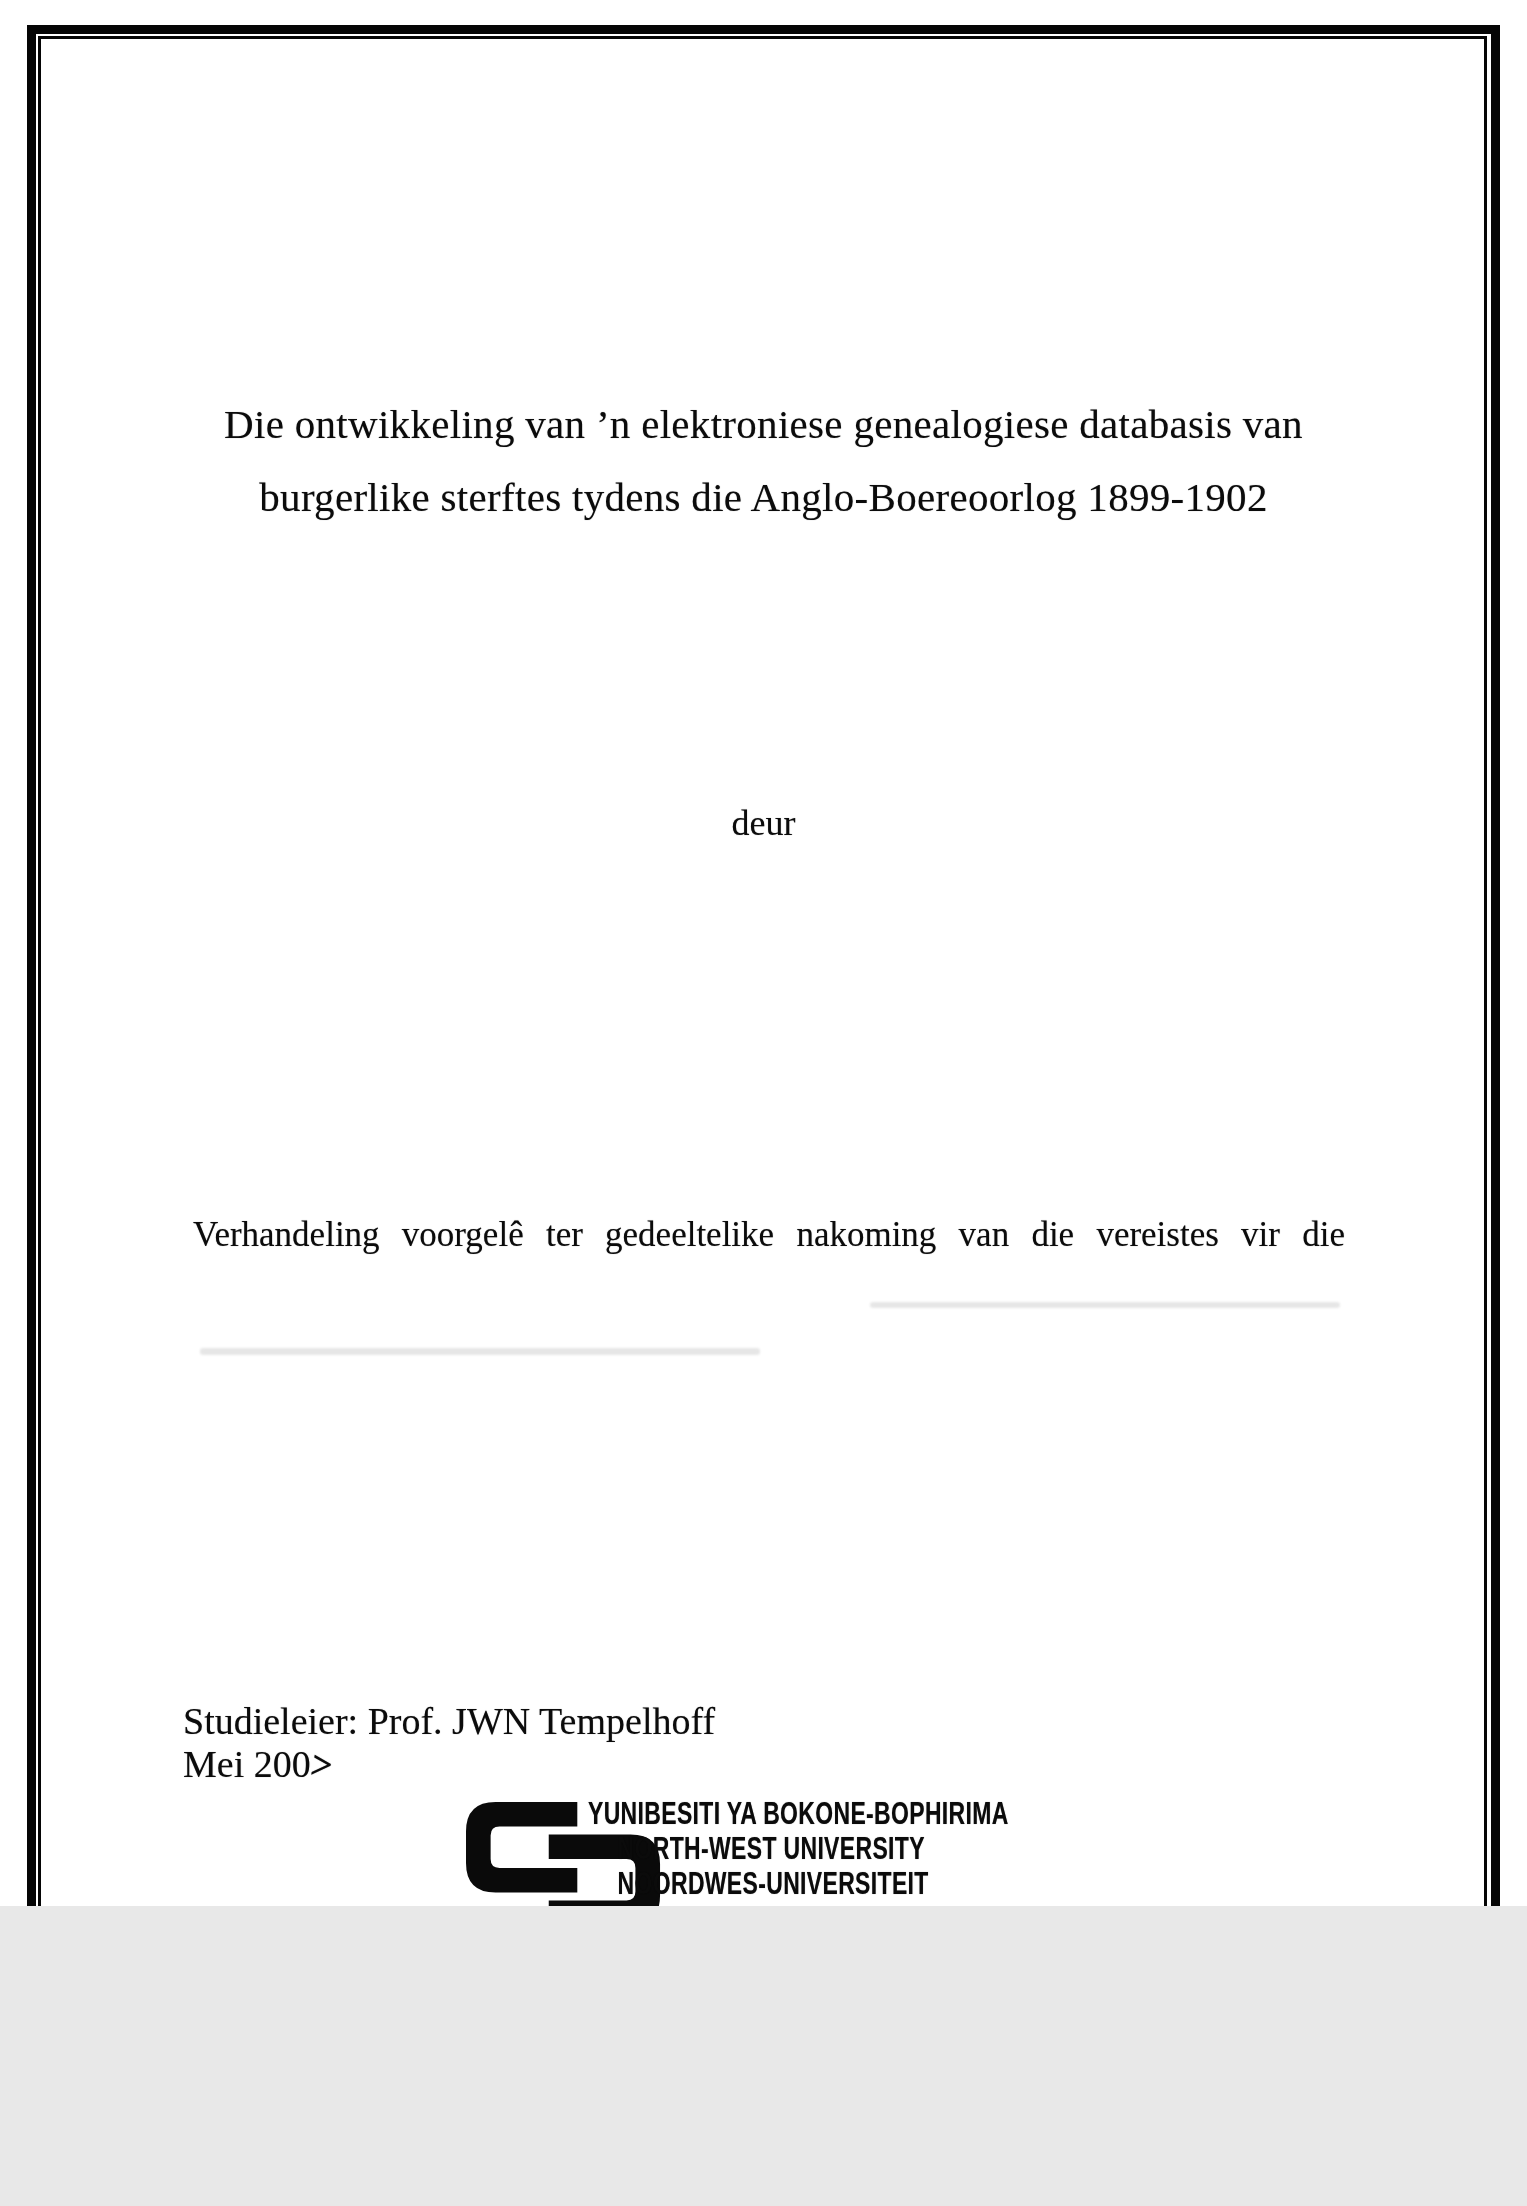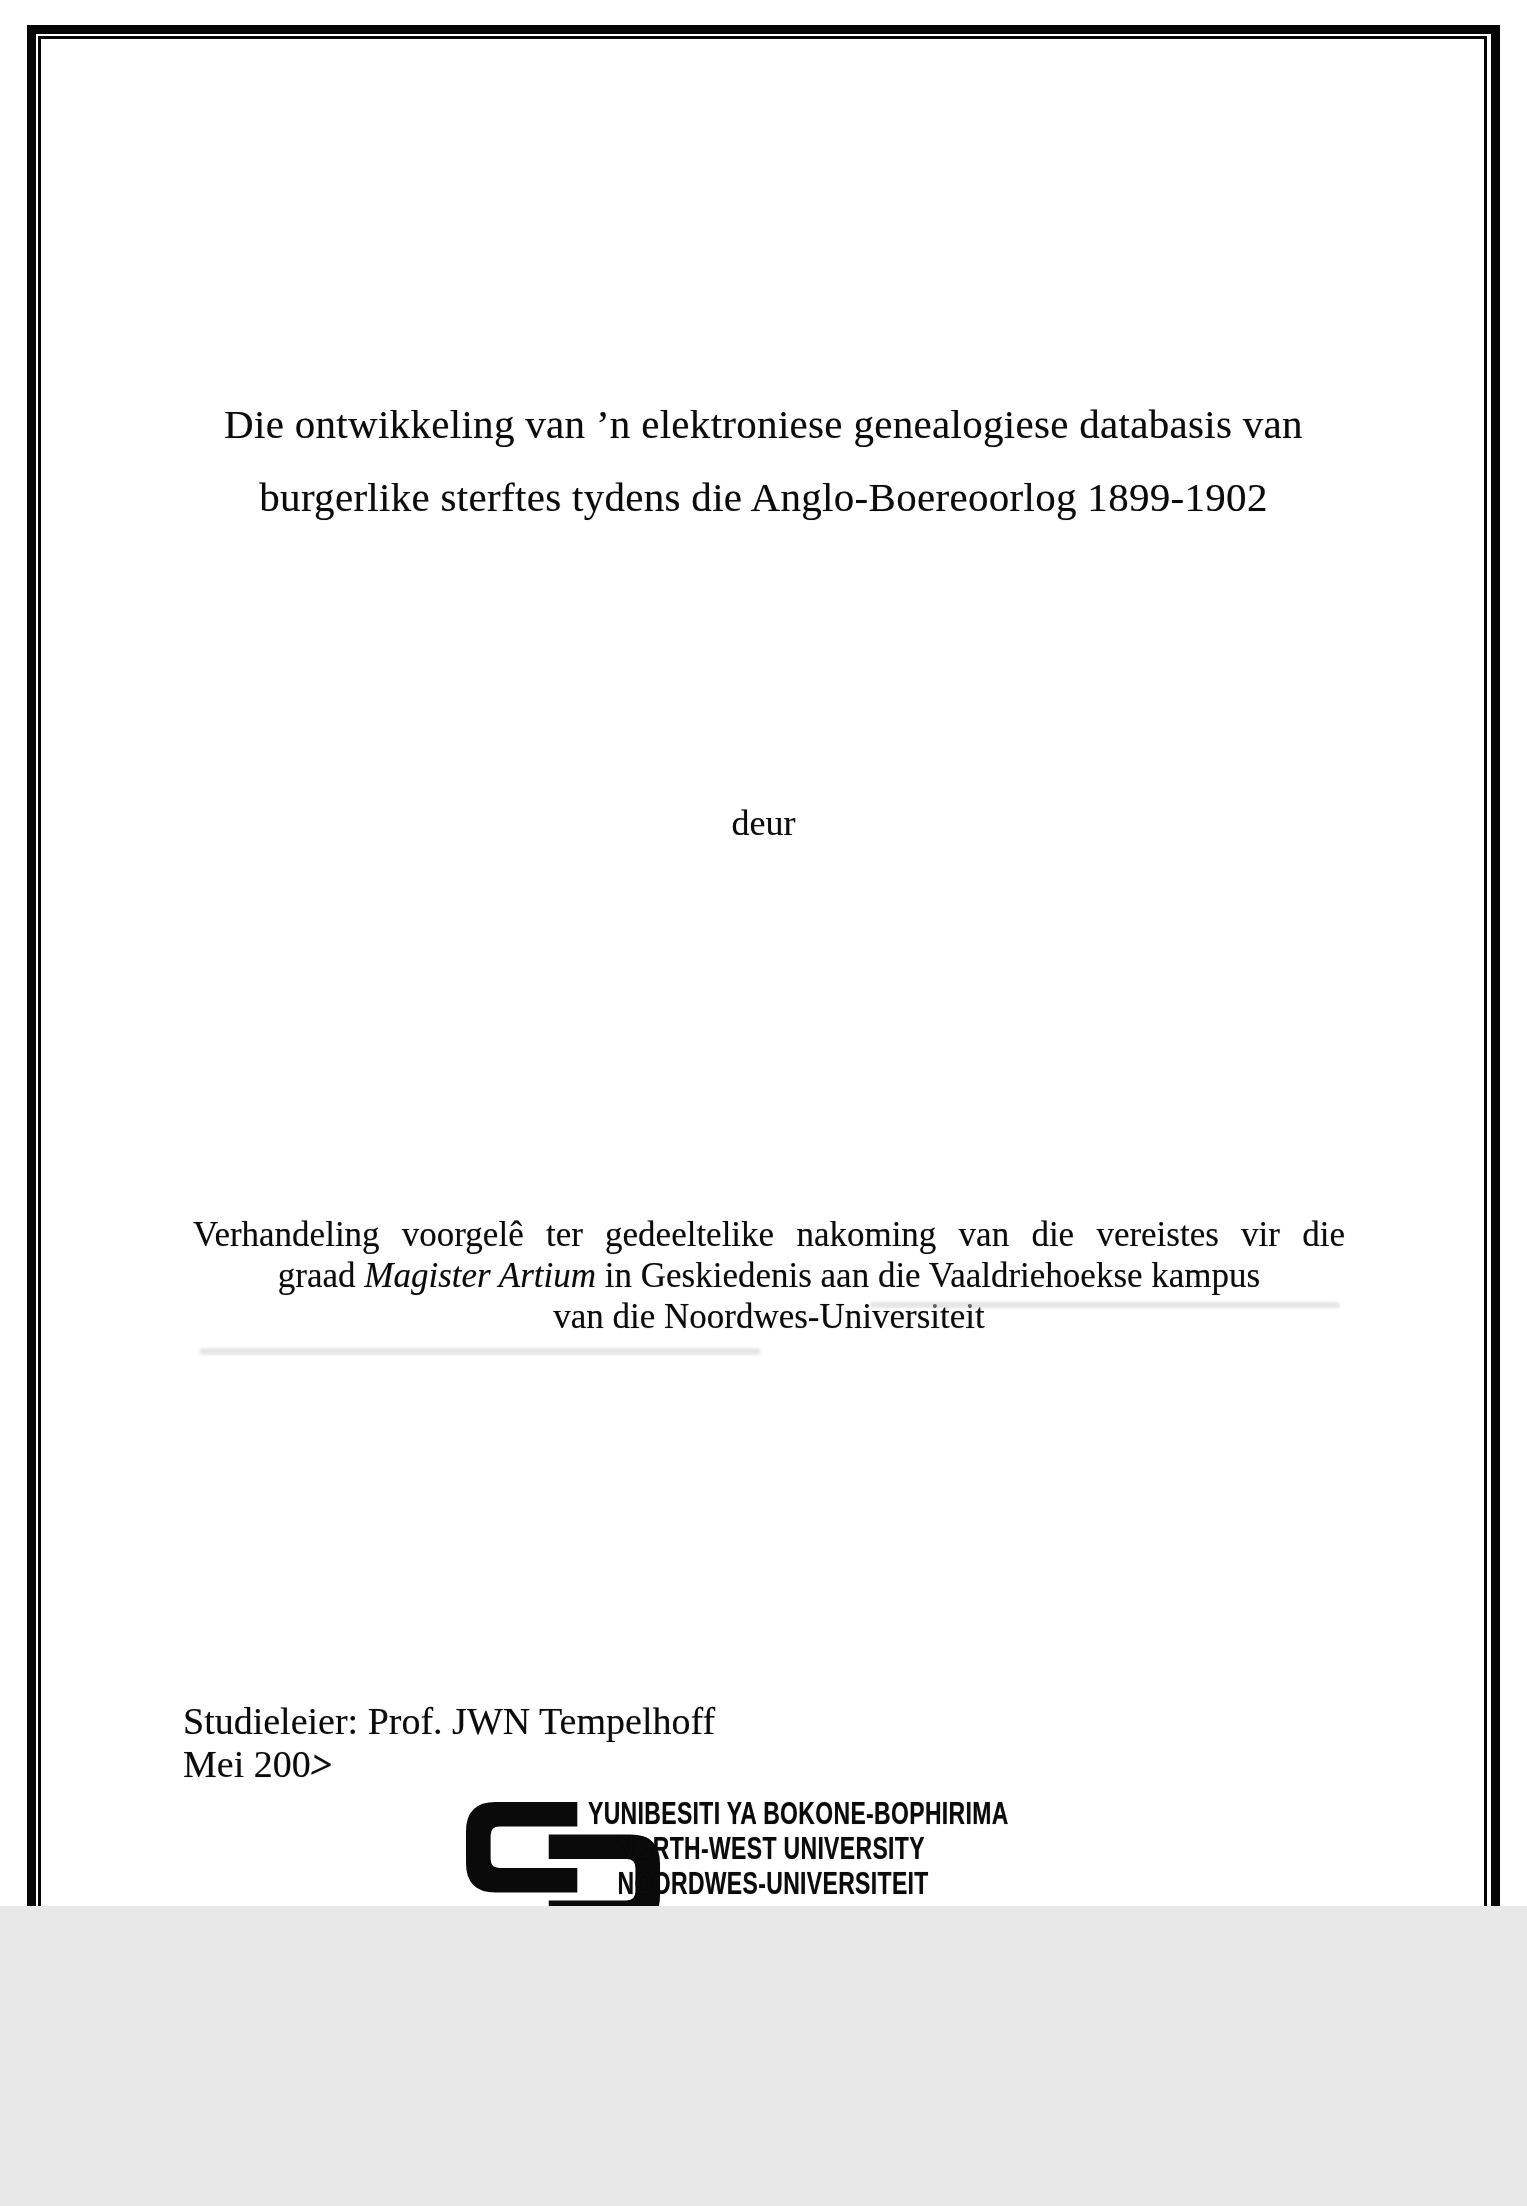--- a/index.html
+++ b/index.html
@@ -86,22 +86,20 @@
         <span>voorgelê</span>
         <span>ter</span>
         <span>gedeeltelike</span>
         <span>nakoming</span>
         <span>van</span>
         <span>die</span>
         <span>vereistes</span>
         <span>vir</span>
         <span>die</span>
       </div>
-    <div><span>graad </span><span class="italic">Magister Artium</span><span> in Geskiedenis aan die Vaaldriehoekse kampus</span></div>
-    <div>van die Noordwes-Universiteit</div>
   </div>
 
   <div class="txt supervisor-block">
     <div>Studieleier: Prof. JWN Tempelhoff</div>
     <div><span>Mei 200</span><span class="date-glyph">&gt;</span></div>
   </div>
 
   <svg class="logo-mark" viewBox="0 0 200 125" xmlns="http://www.w3.org/2000/svg" aria-hidden="true">
     <path fill="#0a0a0a" d="M113,0 L30,0 Q0,0 0,30 L0,62 Q0,92 30,92 L113,92 L113,67 L34,67 Q25,67 25,58 L25,34 Q25,25 34,25 L113,25 Z"></path>
     <path fill="#0a0a0a" transform="translate(197,125) scale(-1,-1)" d="M113,0 L30,0 Q0,0 0,30 L0,62 Q0,92 30,92 L113,92 L113,67 L34,67 Q25,67 25,58 L25,34 Q25,25 34,25 L113,25 Z"></path>

